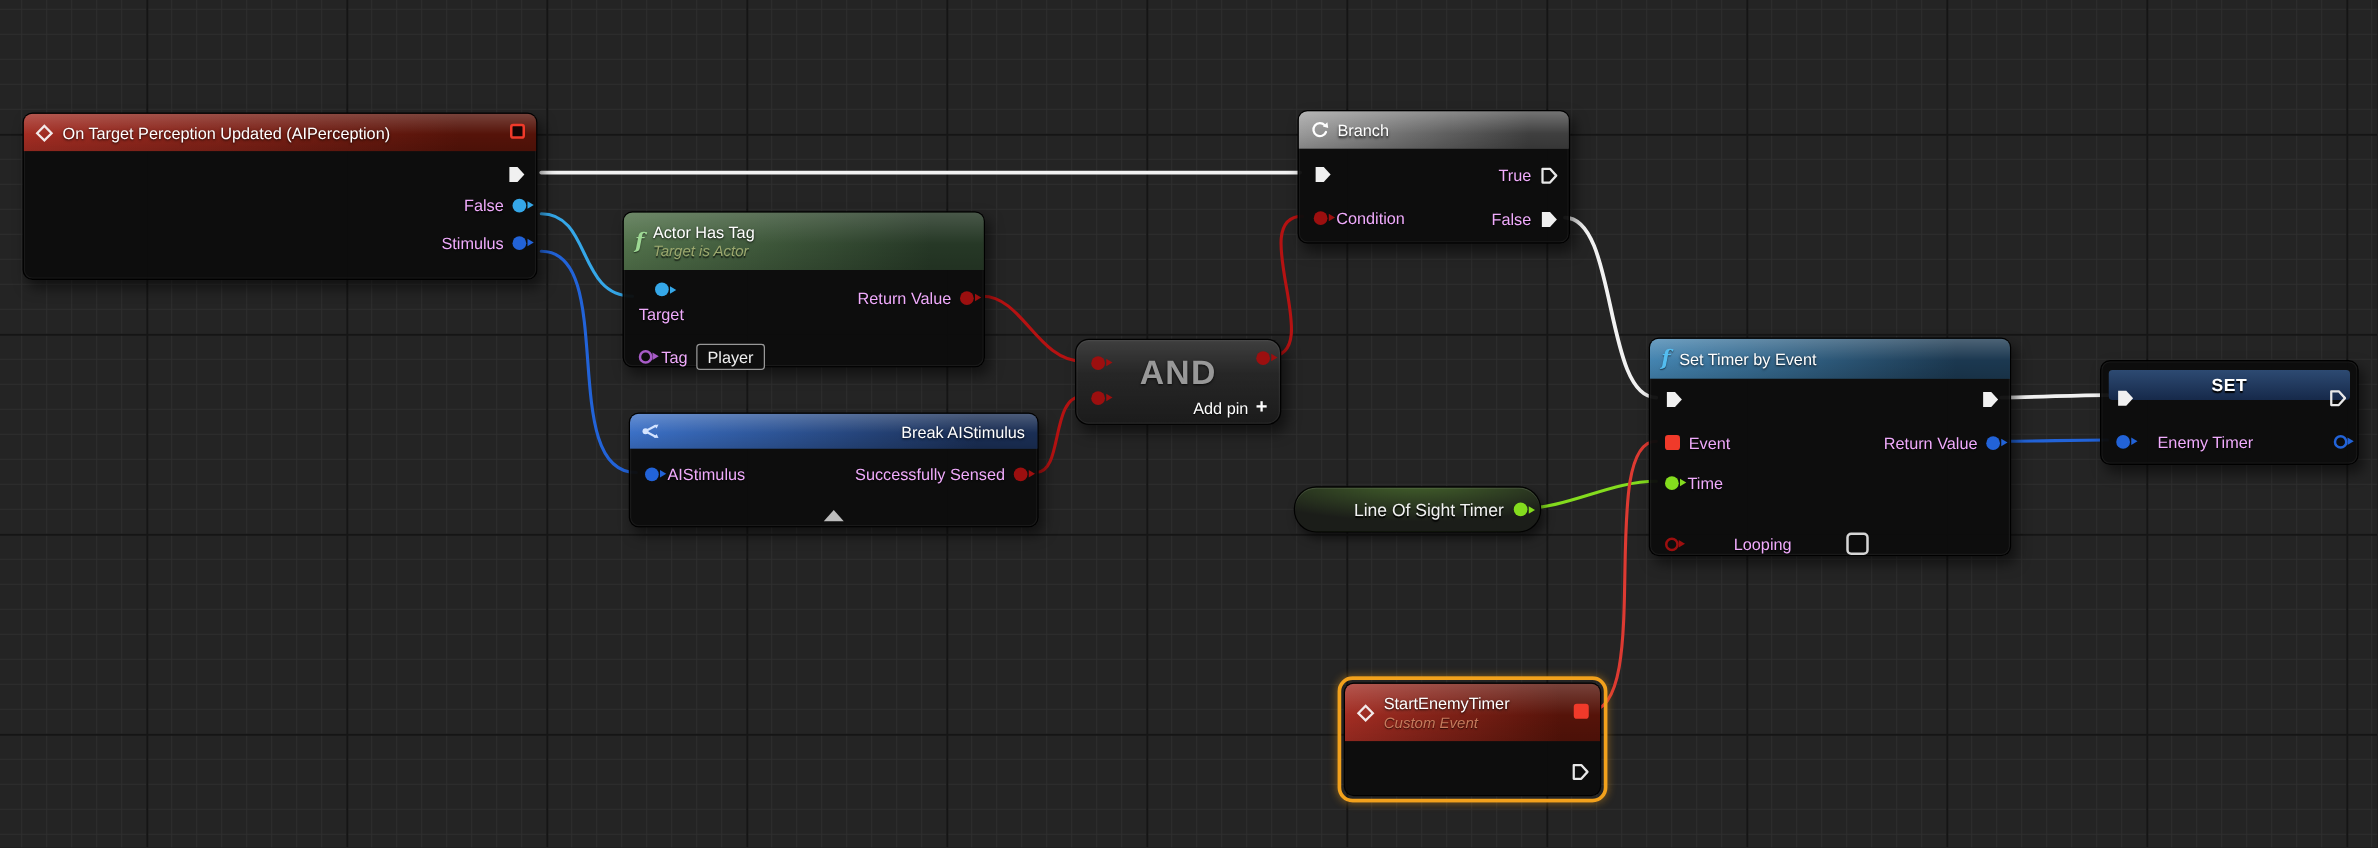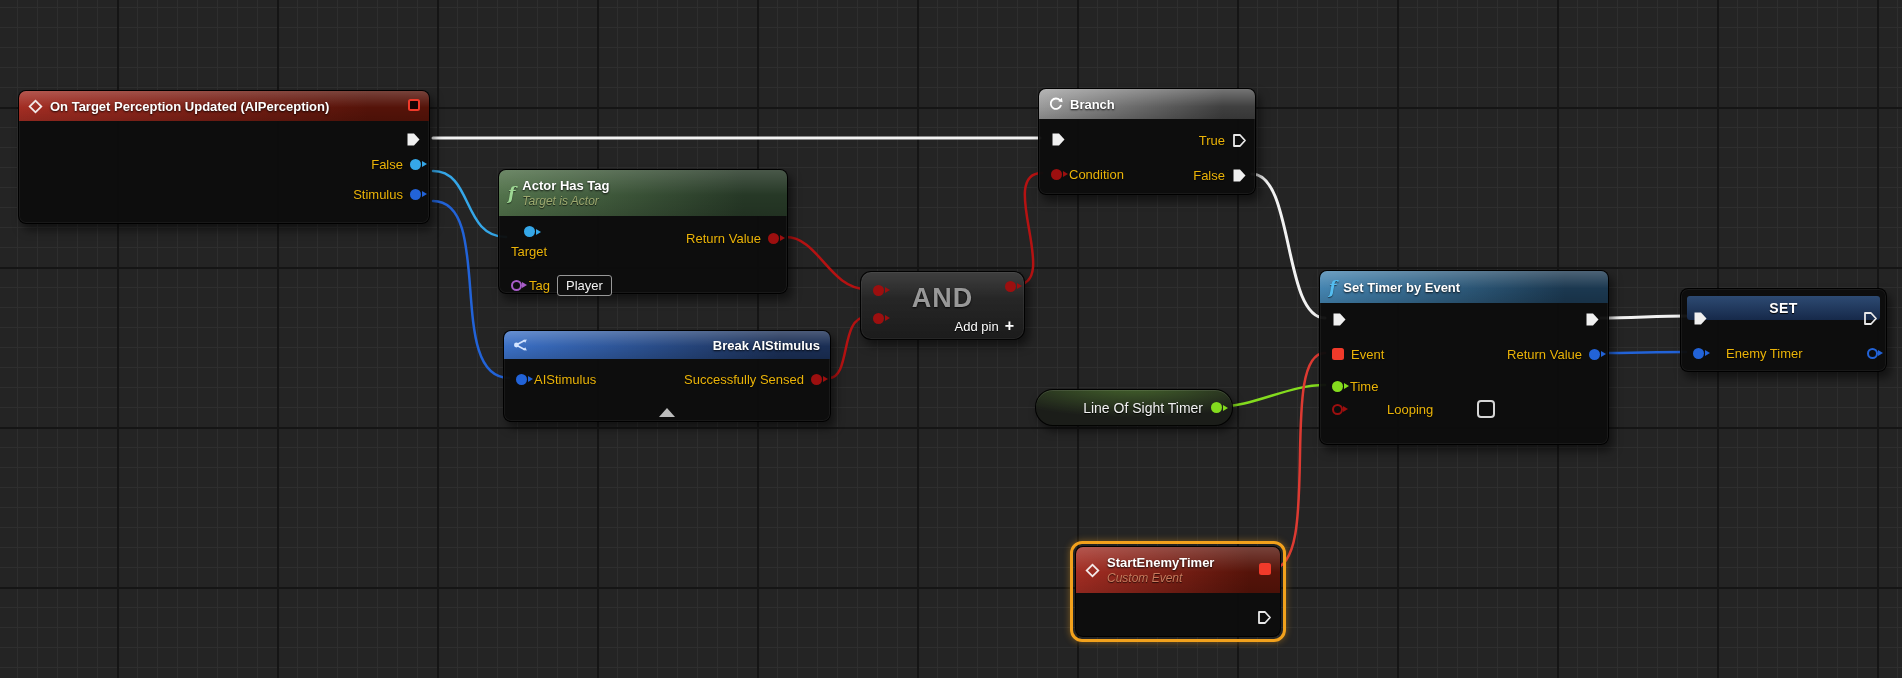--- a/index.html
+++ b/index.html
@@ -27,31 +27,31 @@
     border-radius:7px 7px 0 0;height:30px;
     background-image:linear-gradient(180deg,rgba(255,255,255,.20),rgba(255,255,255,0) 55%,rgba(0,0,0,.12));
   }
   .hdr.two{height:46px;}
   .hdr-event{background-color:#6e1b15;background-image:linear-gradient(180deg,rgba(255,255,255,.20),rgba(255,255,255,0) 55%,rgba(0,0,0,.12)),linear-gradient(90deg,#a32d23,#551309 85%);}
   .hdr-green{background-color:#3c5538;background-image:linear-gradient(180deg,rgba(255,255,255,.16),rgba(255,255,255,0) 55%,rgba(0,0,0,.12)),linear-gradient(90deg,#52724b,#263826 85%);}
   .hdr-struct{background-color:#2a4f8e;background-image:linear-gradient(180deg,rgba(255,255,255,.22),rgba(255,255,255,0) 55%,rgba(0,0,0,.12)),linear-gradient(90deg,#3b70c6,#1a2e54 85%);}
   .hdr-gray{background-color:#6f6f6f;background-image:linear-gradient(180deg,rgba(255,255,255,.28),rgba(255,255,255,0) 60%,rgba(0,0,0,.14)),linear-gradient(90deg,#9a9a9a,#3f3f3f 85%);}
   .hdr-blue{background-color:#2f6487;background-image:linear-gradient(180deg,rgba(255,255,255,.22),rgba(255,255,255,0) 55%,rgba(0,0,0,.12)),linear-gradient(90deg,#4484b0,#1b3850 85%);}
   .titles{display:flex;flex-direction:column;line-height:1.2;}
-  .title{font-size:13px;font-weight:bold;color:#fff;white-space:nowrap;text-shadow:0 1px 2px rgba(0,0,0,.85);}
+  .title{font-size:13px;font-weight:normal;color:#fff;white-space:nowrap;text-shadow:0 1px 2px rgba(0,0,0,.85);}
   .subtitle{font-size:12px;font-style:italic;white-space:nowrap;text-shadow:0 1px 1px rgba(0,0,0,.7);}
   .subtitle-green{color:#9da96f;}
   .subtitle-red{color:#c77a5c;}
   .ficon{font-family:"DejaVu Serif",serif;font-style:italic;font-weight:bold;font-size:17px;line-height:1;text-shadow:0 1px 1px rgba(0,0,0,.6);}
   .f-green{color:#9ed894;}
   .f-blue{color:#54bdf0;}
   .row{position:absolute;height:24px;display:flex;align-items:center;gap:7px;}
   .row.l{left:0;padding-left:12px;}
   .row.r{right:0;padding-right:8px;}
-  .plabel{font-size:13px;color:#eab308;white-space:nowrap;text-shadow:0 1px 1px rgba(0,0,0,.7);}
+  .plabel{font-size:13px;color:#f0abfc;white-space:nowrap;text-shadow:0 1px 1px rgba(0,0,0,.7);}
   
   .pin{position:relative;flex:none;}
   .pin.round{width:11px;height:11px;border-radius:50%;background:var(--pc);}
   .pin.round::after{content:"";position:absolute;left:12px;top:2.5px;border-left:5px solid var(--pc);border-top:3px solid transparent;border-bottom:3px solid transparent;}
   .pin.round.hollow{width:7px;height:7px;background:transparent;border:2.5px solid var(--pc);}
   .pin.round.hollow::after{left:9px;top:0.5px;}
   .pin.square{width:12px;height:12px;border-radius:2.5px;background:var(--pc);}
   .pin.square.hollow{width:8px;height:8px;background:#160404;border:2.5px solid var(--pc);}
   .pc-object{--pc:var(--c-object);} .pc-struct{--pc:var(--c-struct);}
   .pc-bool{--pc:var(--c-bool);} .pc-float{--pc:var(--c-float);}
@@ -236,21 +236,21 @@
         </svg>
     </div>
     <div class="row l" style="top:71px;">
       <span class="pin square pc-delegate"></span>
       <span class="plabel">Event</span>
     </div>
     <div class="row l" style="top:103px;">
       <span class="pin round pc-float"></span>
       <span class="plabel">Time</span>
     </div>
-    <div class="row l" style="top:126px;gap:44px;">
+    <div class="row l" style="top:152px;gap:44px;">
       <span class="pin round hollow pc-bool"></span>
       <span class="plabel">Looping</span>
       <span class="checkbox"></span>
     </div>
     <div class="row r" style="top:71px;">
       <span class="plabel">Return Value</span>
       <span class="pin round pc-struct"></span>
     </div>
   </div>
 

